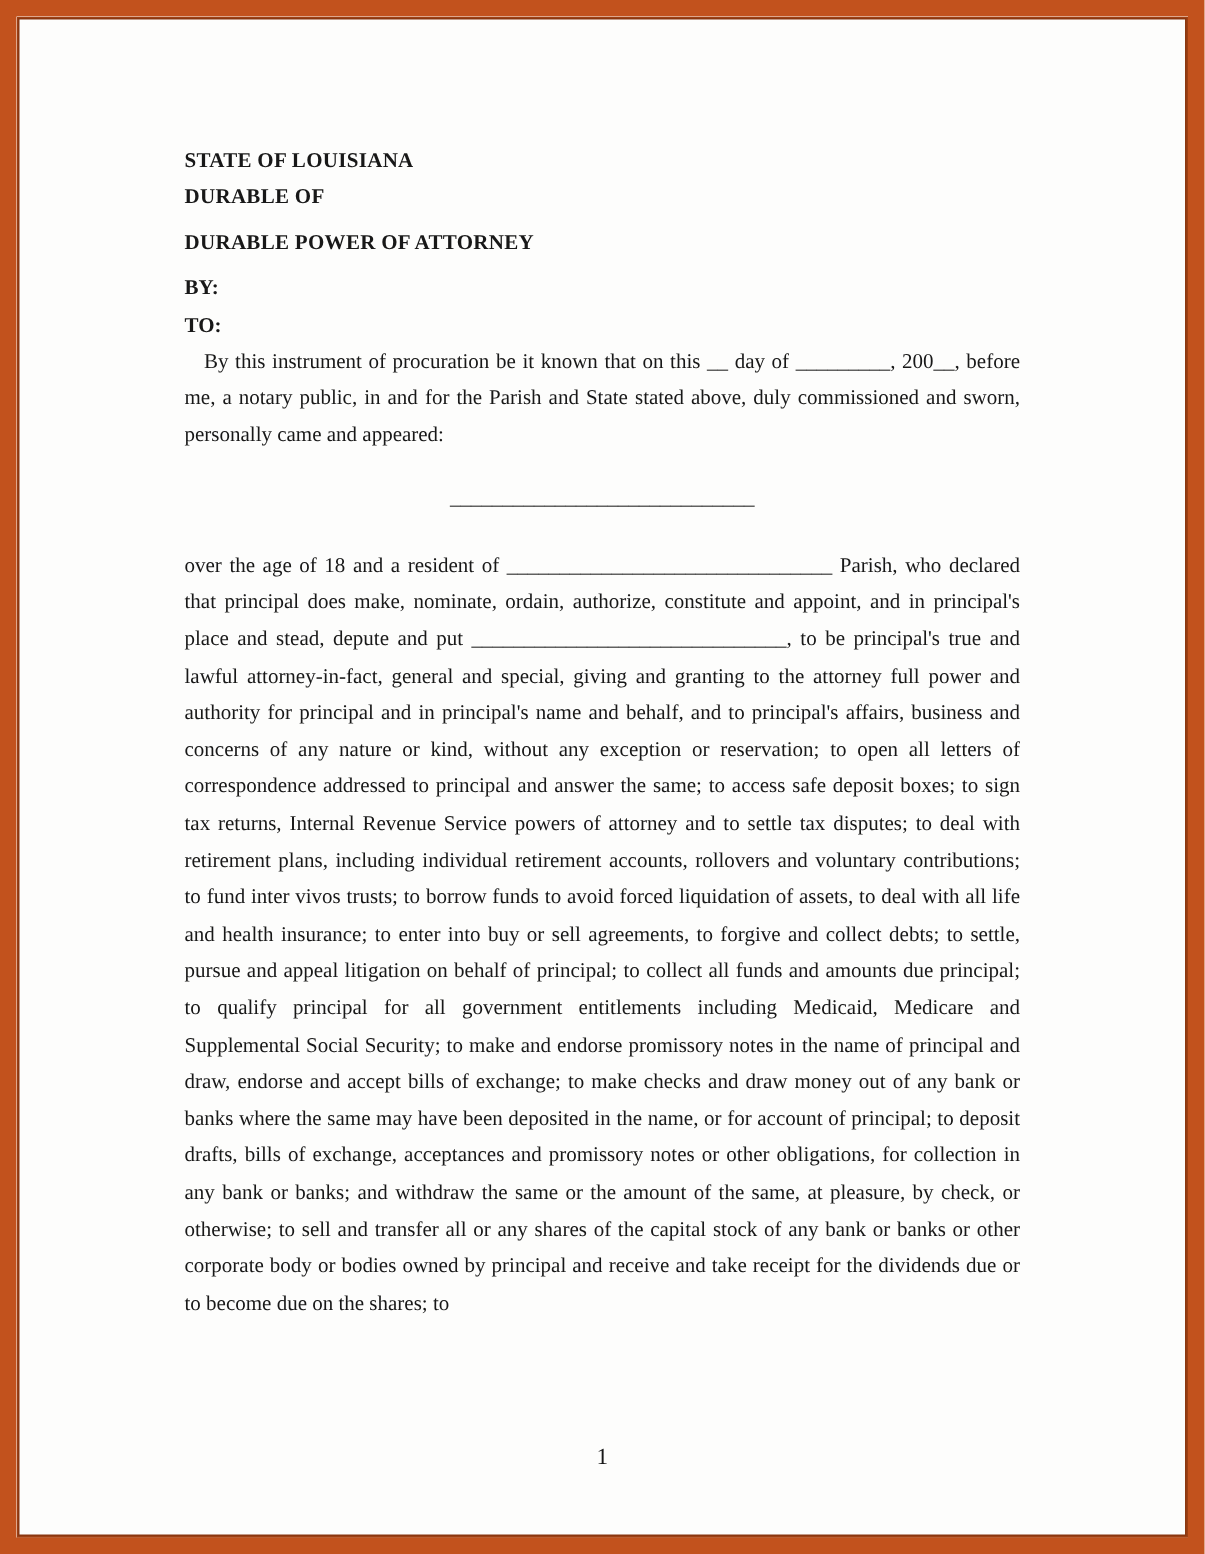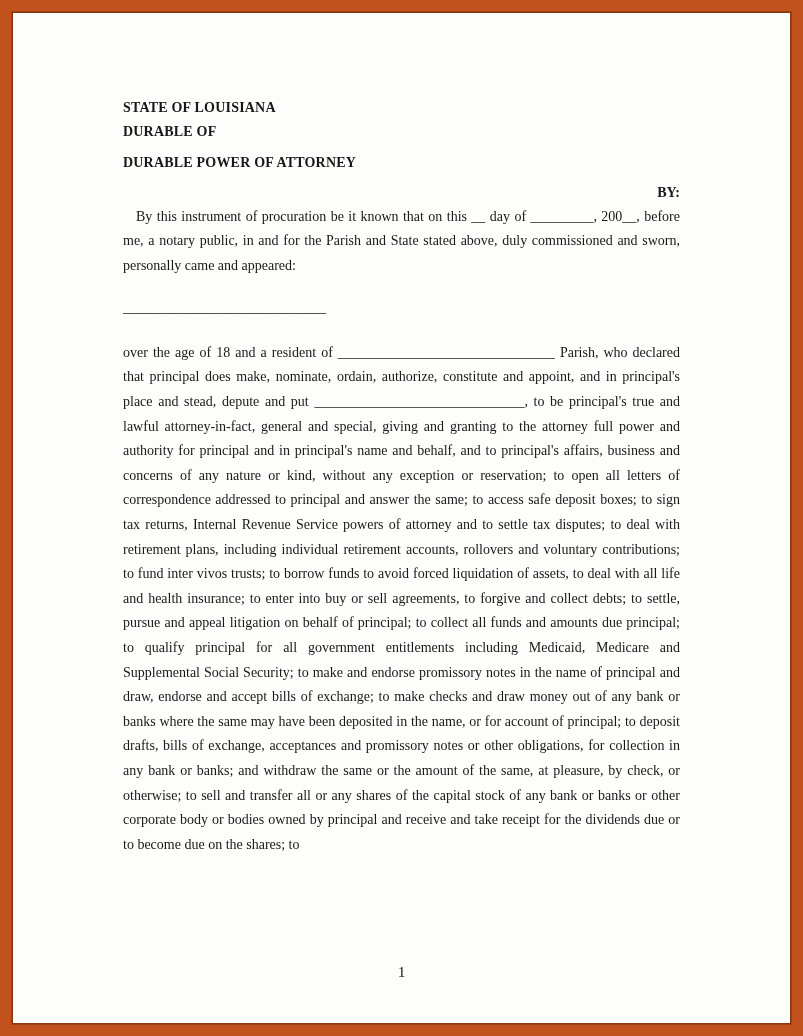--- a/index.html
+++ b/index.html
@@ -31,25 +31,25 @@
   .hdr { font-weight: bold; }
   .hdr div { line-height: 24px; letter-spacing: 0.2px; }
   .title {
     text-align: left;
     font-weight: bold;
     margin-top: 9px;
     letter-spacing: 0.2px;
   }
   .title div { line-height: 19.5px; }
   .byto { font-weight: bold; margin-top: 7px; }
-  .byto div { line-height: 25px; text-align: right; }
+  .byto div { line-height: 25px; }
   p { margin: 0; text-align: justify; }
   .intro { text-indent: 13px; }
   .blankline {
-    text-align: left;
+    text-align: center;
     margin: 18px 0 5px 0;
     line-height: 24.6px;
   }
   .body-par { margin-top: 20px; }
   .pagenum {
     position: absolute;
     left: 0;
     right: 0;
     top: 963px;
     text-align: center;
@@ -67,20 +67,21 @@
     <div>STATE OF LOUISIANA</div>
     <div>DURABLE OF</div>
   </div>
 
   <div class="title">
     <div>DURABLE POWER OF ATTORNEY</div>
   </div>
 
   <div class="byto">
     <div>BY:</div>
+    <div>TO:</div>
   </div>
 
   <p class="intro">By this instrument of procuration be it known that on this __ day of _________, 200__, before me, a notary public, in and for the Parish and State stated above, duly commissioned and sworn, personally came and appeared:</p>
 
   <div class="blankline">_____________________________</div>
 
   <p class="body-par">over the age of 18 and a resident of _______________________________ Parish, who declared that principal does make, nominate, ordain, authorize, constitute and appoint, and in principal's place and stead, depute and put ______________________________, to be principal's true and lawful attorney-in-fact, general and special, giving and granting to the attorney full power and authority for principal and in principal's name and behalf, and to principal's affairs, business and concerns of any nature or kind, without any exception or reservation; to open all letters of correspondence addressed to principal and answer the same; to access safe deposit boxes; to sign tax returns, Internal Revenue Service powers of attorney and to settle tax disputes; to deal with retirement plans, including individual retirement accounts, rollovers and voluntary contributions; to fund inter vivos trusts; to borrow funds to avoid forced liquidation of assets, to deal with all life and health insurance; to enter into buy or sell agreements, to forgive and collect debts; to settle, pursue and appeal litigation on behalf of principal; to collect all funds and amounts due principal; to qualify principal for all government entitlements including Medicaid, Medicare and Supplemental Social Security; to make and endorse promissory notes in the name of principal and draw, endorse and accept bills of exchange; to make checks and draw money out of any bank or banks where the same may have been deposited in the name, or for account of principal; to deposit drafts, bills of exchange, acceptances and promissory notes or other obligations, for collection in any bank or banks; and withdraw the same or the amount of the same, at pleasure, by check, or otherwise; to sell and transfer all or any shares of the capital stock of any bank or banks or other corporate body or bodies owned by principal and receive and take receipt for the dividends due or to become due on the shares; to</p>
 
 </div>
 

